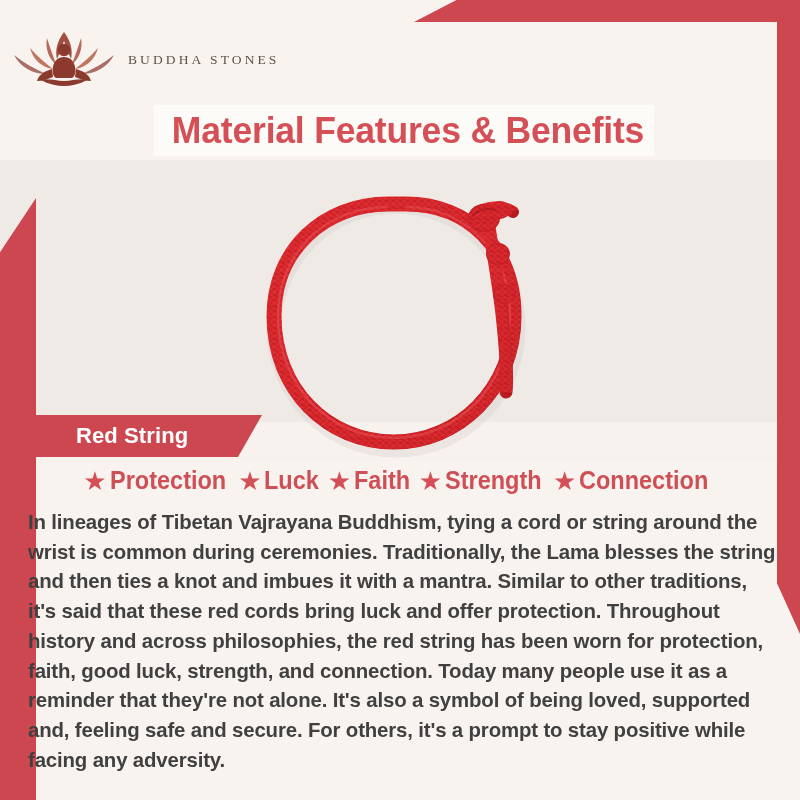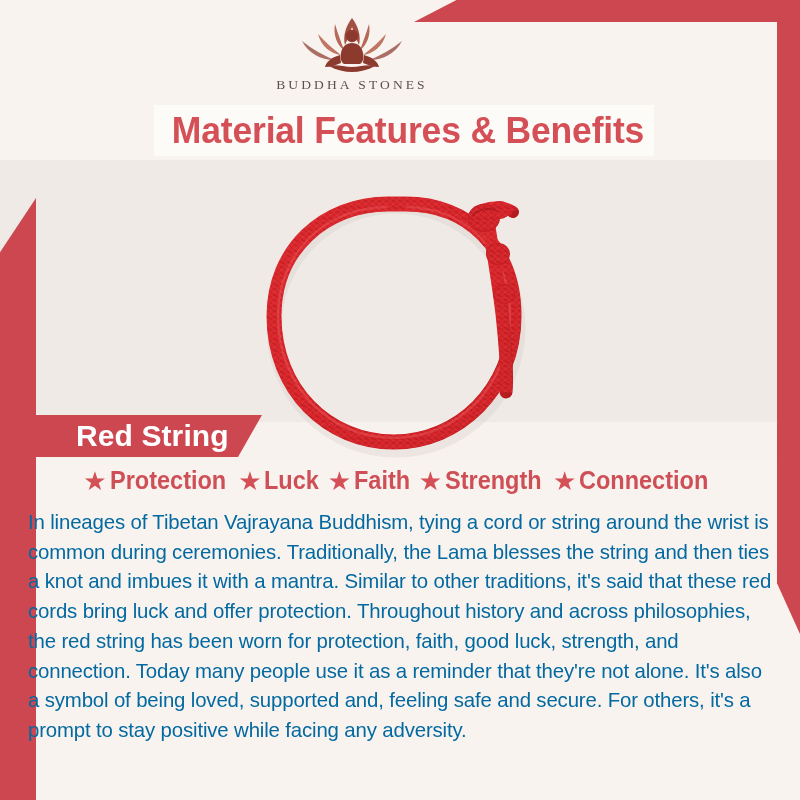--- a/index.html
+++ b/index.html
@@ -57,24 +57,22 @@
     width: 800px; height: 38px;
     background: #f7f2ee;
   }
 
   
   .logo-wrap {
     position: absolute;
     top: 14px; left: 0;
     width: 688px; height: 90px;
     display: flex;
-    flex-direction: column;
     align-items: center;
     justify-content: flex-start;
-    padding-left: 8px;
   }
   .logo-mark {
     width: 128px; height: 62px;
     display: block;
   }
   .logo-word {
     margin-top: 1px;
     font-family: "Liberation Serif", serif;
     font-size: 13.5px;
     letter-spacing: 3.1px;
@@ -117,21 +115,21 @@
     width: 240px; height: 42px;
     background: #cd4750;
     clip-path: polygon(0 0, 100% 0, 90% 100%, 0 100%);
     display: flex;
     align-items: center;
   }
   .ribbon-text {
     margin-left: 54px;
     color: #ffffff;
     font-weight: 700;
-    font-size: 30px;
+    font-size: 22px;
     letter-spacing: 0.1px;
     white-space: nowrap;
   }
 
   
   .benefits {
     position: absolute;
     left: 0; top: 466px;
     width: 800px;
     display: flex;
@@ -159,24 +157,24 @@
     color: #cf4f57;
     transform: scaleX(0.94);
     transform-origin: left center;
   }
 
   
   .body-copy {
     position: absolute;
     left: 28px; top: 508px;
     width: 748px;
-    font-weight: 400;
+    font-weight: 700;
     font-size: 20.4px;
     line-height: 29.7px;
-    color: #0369a1;
+    color: #404040;
     letter-spacing: -0.15px;
   }
 </style>
 </head>
 <body>
 
 <div id="page">
 
   <div class="photo-band"></div>
   <div class="photo-band-2"></div>

